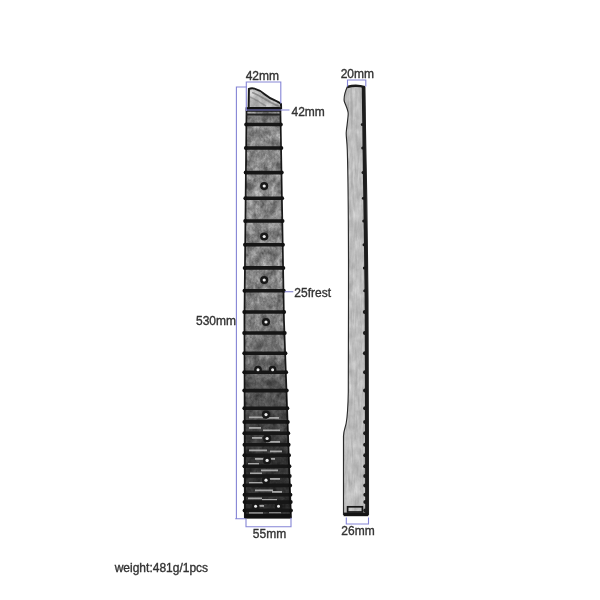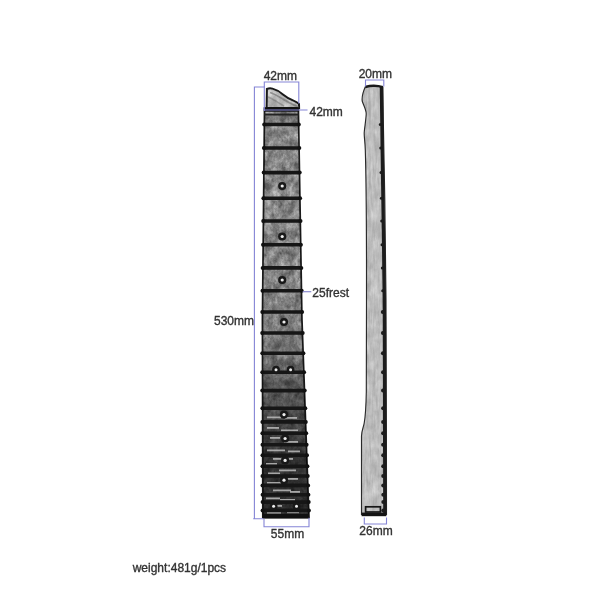--- a/index.html
+++ b/index.html
@@ -1,15 +1,15 @@
 <!DOCTYPE html>
 <html><head><meta charset="utf-8">
 <style>
 html,body{margin:0;padding:0;background:#fff;}
-#c{width:484px;height:600px;position:relative;filter:blur(0.5px);padding-left:18px;}
+#c{width:484px;height:600px;position:relative;filter:blur(0.5px);}
 </style></head>
 <body>
 <div id="c"><svg width="600" height="600" viewBox="0 0 600 600">
       <defs>
 <filter id="noise1" x="0%" y="0%" width="100%" height="100%">
  <feTurbulence type="fractalNoise" baseFrequency="0.13 0.10" numOctaves="5" seed="7" result="t"></feTurbulence>
  <feColorMatrix in="t" type="matrix" values="0 0 0 0 0  0 0 0 0 0  0 0 0 0 0  0.95 0.95 0.95 0 -0.95"></feColorMatrix>
 </filter>
 <filter id="noise3" x="0%" y="0%" width="100%" height="100%">
  <feTurbulence type="fractalNoise" baseFrequency="0.5 0.35" numOctaves="2" seed="3" result="t"></feTurbulence>

